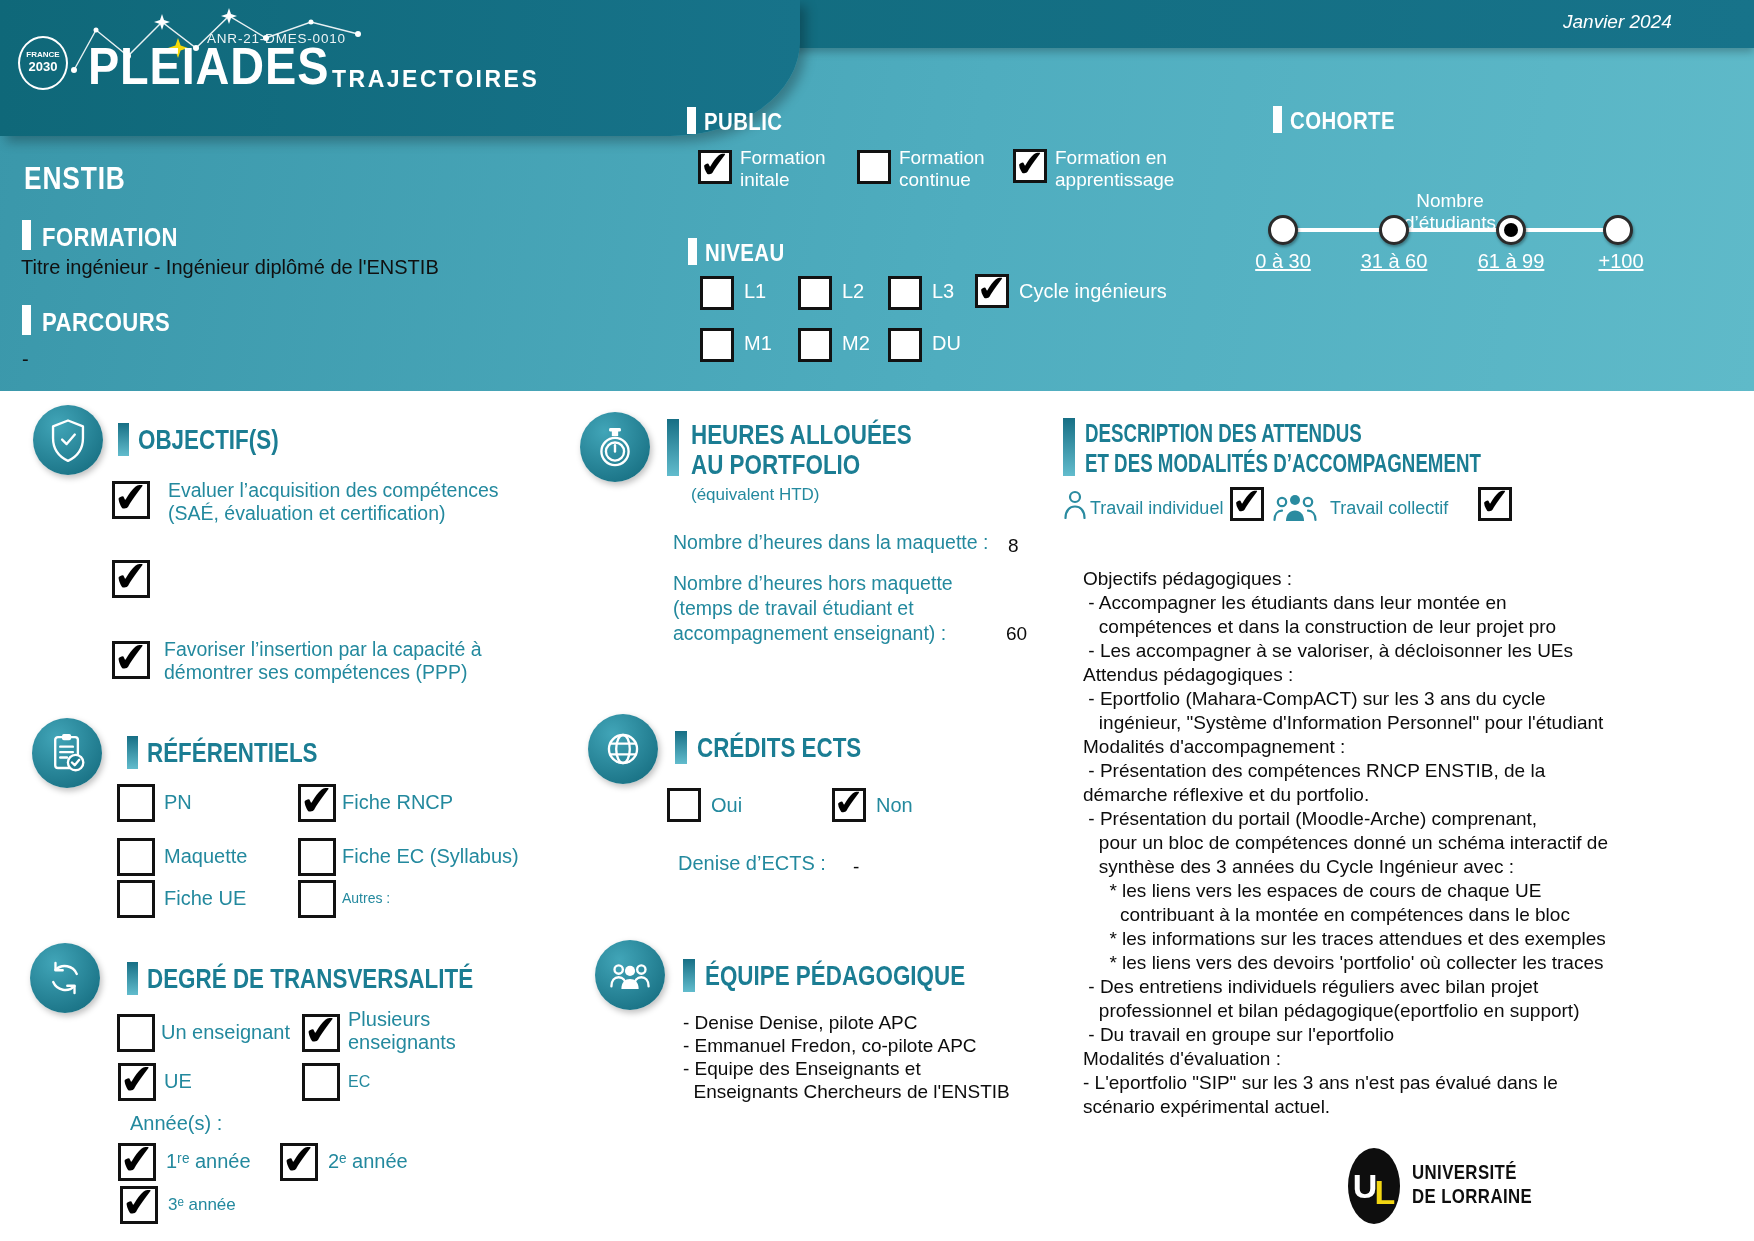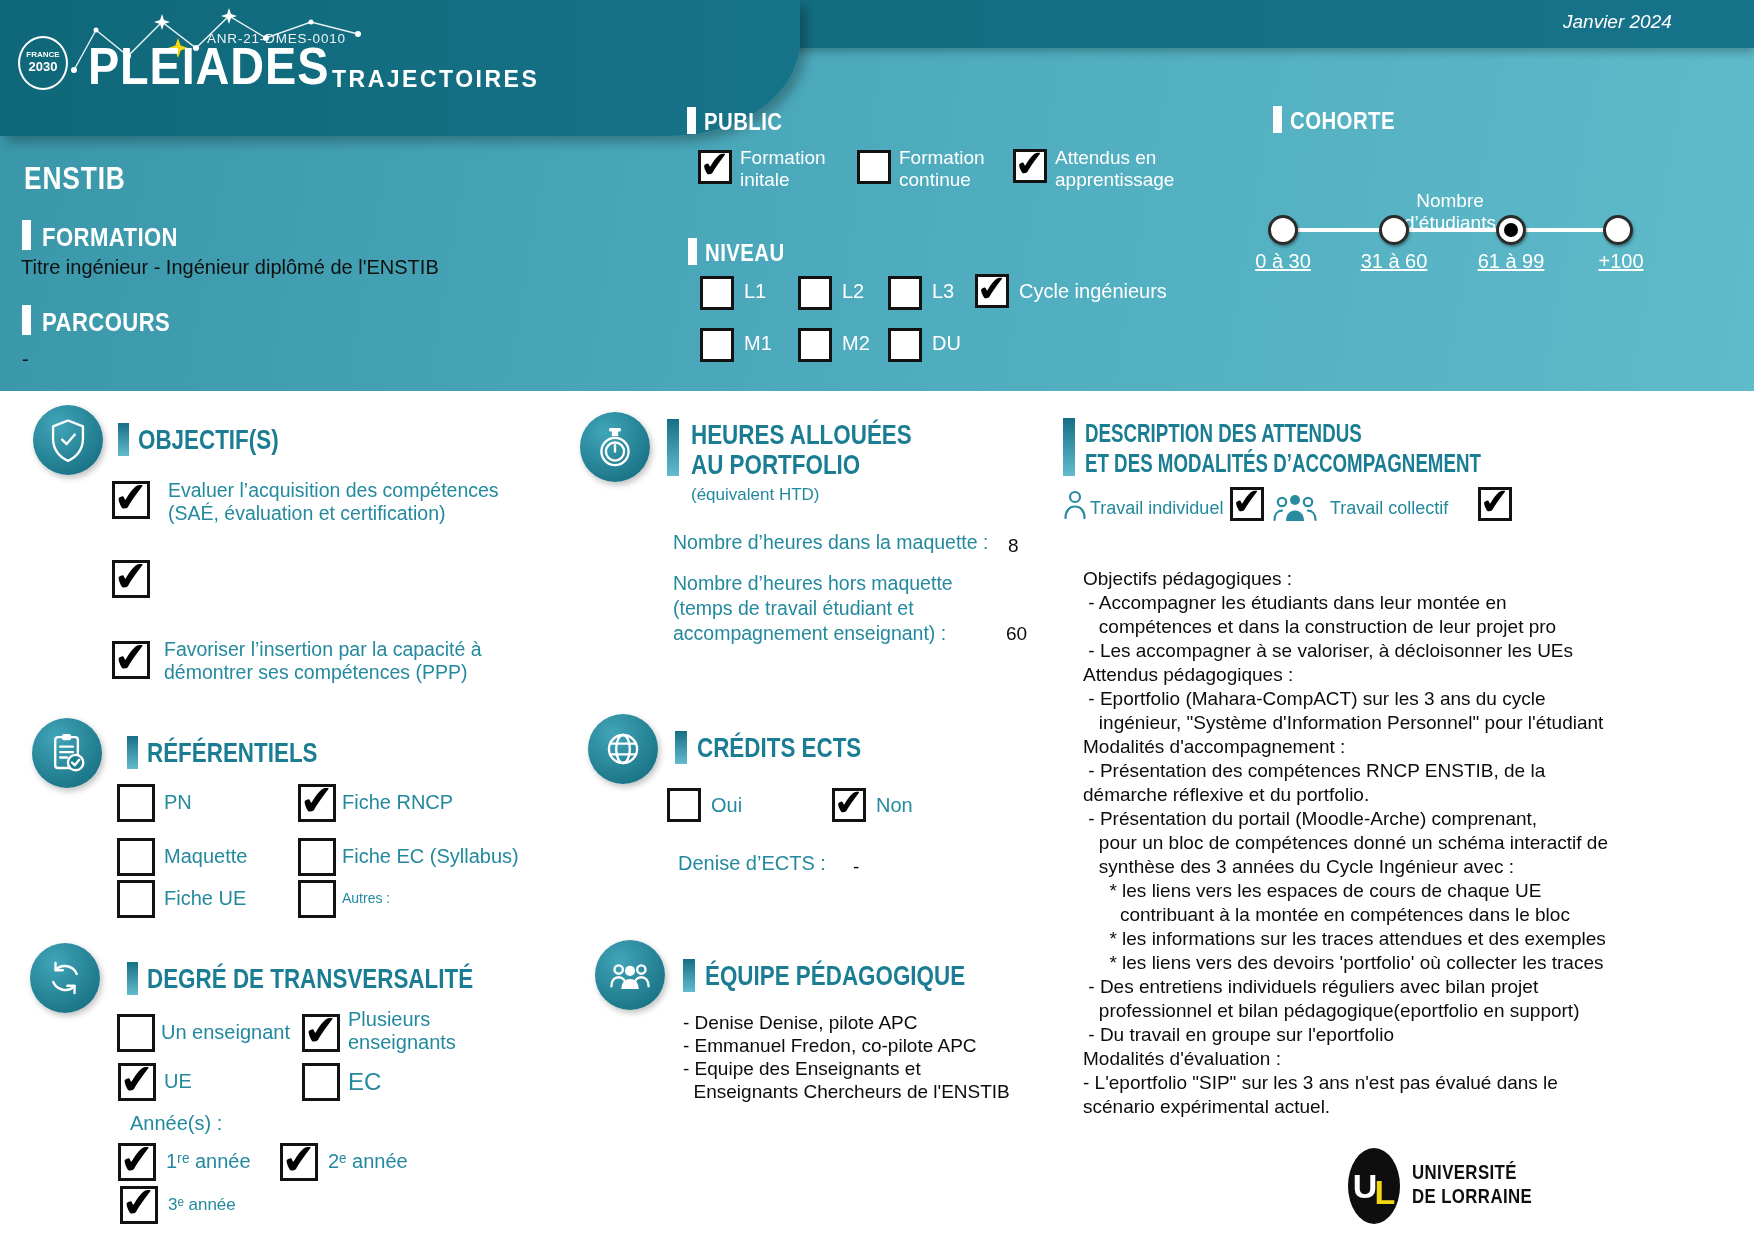--- a/index.html
+++ b/index.html
@@ -109,21 +109,21 @@
   <div class="abs vbar-w" style="left:687px;top:107px;width:9px;height:27px"></div>
   <div class="abs h-title" style="left:704px;top:108px">PUBLIC</div>
 
   <span class="abs cb cb-sm checked" style="left:698px;top:150px"></span>
   <div class="abs lbl-w ml" style="left:740px;top:147px">Formation
 initale</div>
   <span class="abs cb cb-sm" style="left:857px;top:150px"></span>
   <div class="abs lbl-w ml" style="left:899px;top:147px">Formation
 continue</div>
   <span class="abs cb cb-sm checked" style="left:1013px;top:149px"></span>
-  <div class="abs lbl-w ml" style="left:1055px;top:147px">Attendus en
+  <div class="abs lbl-w ml" style="left:1055px;top:147px">Formation en
 apprentissage</div>
 
   <div class="abs vbar-w" style="left:688px;top:238px;width:9px;height:27px"></div>
   <div class="abs h-title" style="left:705px;top:239px">NIVEAU</div>
 
   <span class="abs cb cb-sm" style="left:700px;top:276px"></span>
   <div class="abs lbl-w" style="left:744px;top:280px;font-size:20px">L1</div>
   <span class="abs cb cb-sm" style="left:798px;top:276px"></span>
   <div class="abs lbl-w" style="left:842px;top:280px;font-size:20px">L2</div>
   <span class="abs cb cb-sm" style="left:888px;top:276px"></span>
@@ -208,21 +208,21 @@
   <div class="abs s-title" style="left:147px;top:963px">DEGRÉ DE TRANSVERSALITÉ</div>
 
   <span class="abs cb cb-lg" style="left:117px;top:1014px"></span>
   <div class="abs lbl-t" style="left:161px;top:1021px;font-size:20px">Un enseignant</div>
   <span class="abs cb cb-lg checked" style="left:302px;top:1014px"></span>
   <div class="abs lbl-t ml" style="left:348px;top:1008px;font-size:20px">Plusieurs
 enseignants</div>
   <span class="abs cb cb-lg checked" style="left:118px;top:1063px"></span>
   <div class="abs lbl-t" style="left:164px;top:1070px;font-size:20px">UE</div>
   <span class="abs cb cb-lg" style="left:302px;top:1063px"></span>
-  <div class="abs lbl-t" style="left:348px;top:1070px;font-size:24px">EC</div>
+  <div class="abs lbl-t" style="left:348px;top:1070px;font-size:16px">EC</div>
 
   <div class="abs lbl-t" style="left:130px;top:1112px;font-size:20px">Année(s) :</div>
   <span class="abs cb cb-lg checked" style="left:118px;top:1143px"></span>
   <div class="abs lbl-t" style="left:166px;top:1150px;font-size:20px">1ʳᵉ année</div>
   <span class="abs cb cb-lg checked" style="left:280px;top:1143px"></span>
   <div class="abs lbl-t" style="left:328px;top:1150px;font-size:20px">2ᵉ année</div>
   <span class="abs cb cb-lg checked" style="left:120px;top:1186px"></span>
   <div class="abs lbl-t" style="left:168px;top:1193px;font-size:17px">3ᵉ année</div>
 
   <div class="abs icon-circle" style="left:580px;top:412px">

